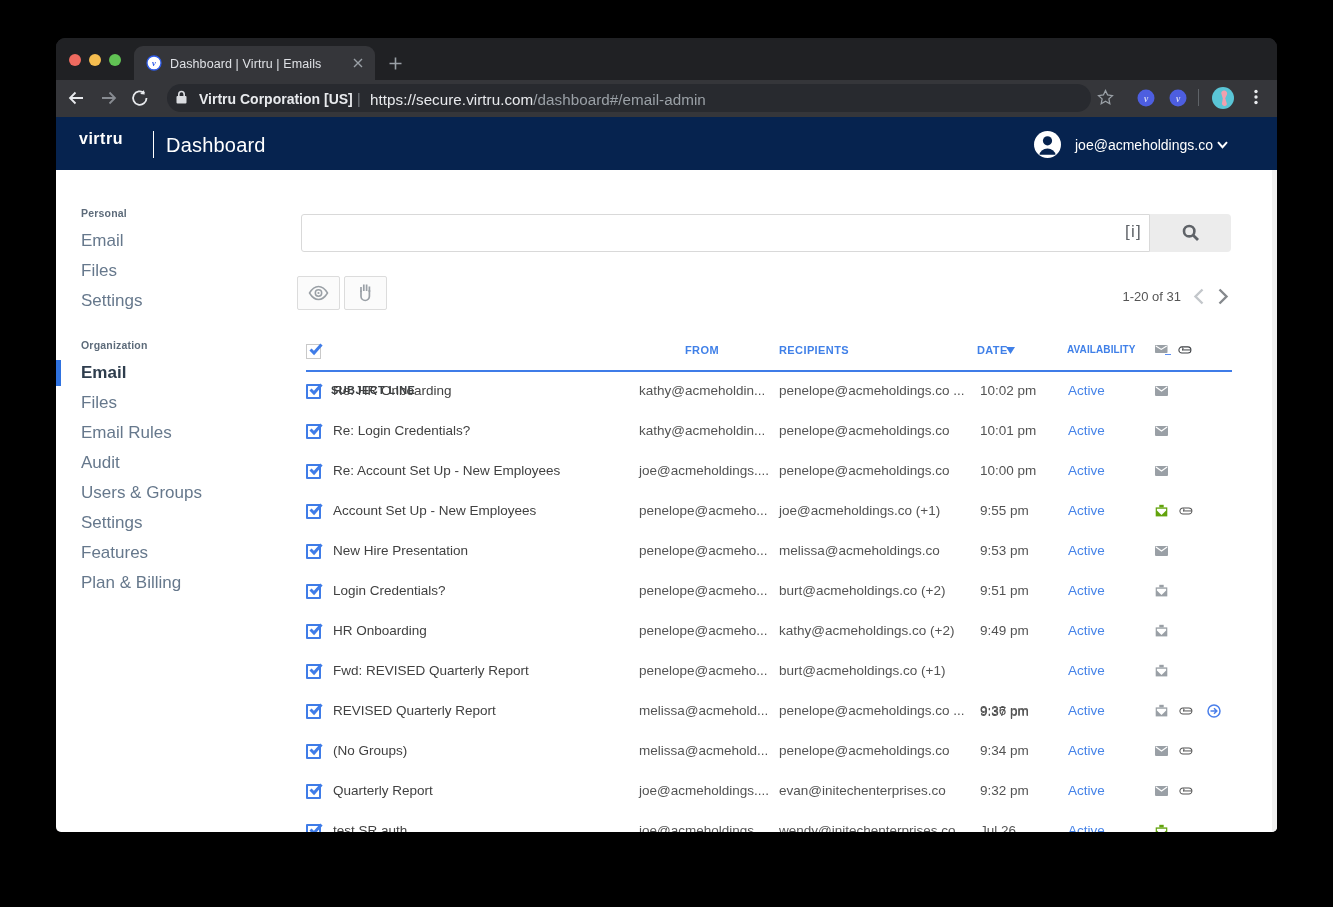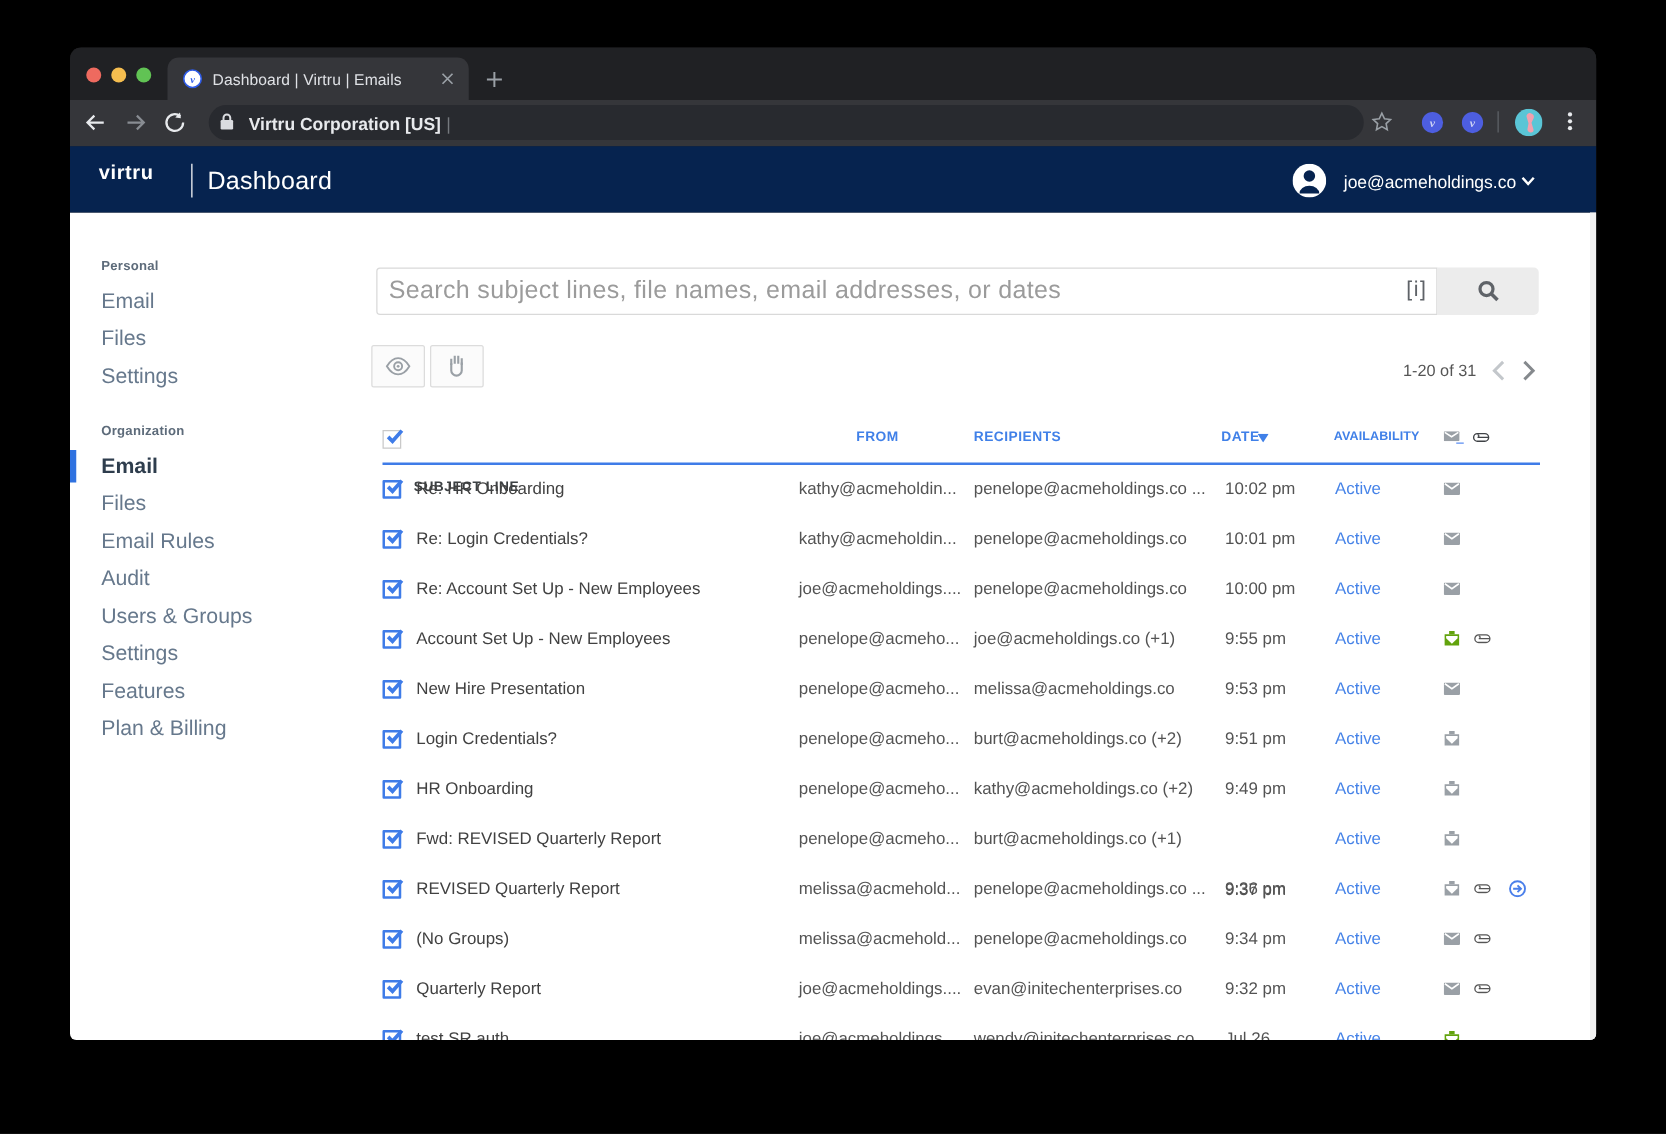--- a/index.html
+++ b/index.html
@@ -94,20 +94,21 @@
     <path d="M15.5 9 a6.7 6.7 0 1 1 -2.2 -4.9" stroke="#e8eaed" stroke-width="1.8" fill="none"></path>
     <path d="M13.0 1.0 L13.7 5.6 L9.2 4.9 Z" fill="#e8eaed"></path>
   </svg>
   <div id="urlbar"></div>
   <svg class="abs" style="left:119px;top:52px;" width="13" height="14" viewBox="0 0 13 14">
     <rect x="1.5" y="6" width="10" height="7.5" rx="1" fill="#dadce0"></rect>
     <path d="M3.8 6 V4.2 a2.7 2.7 0 0 1 5.4 0 V6" stroke="#dadce0" stroke-width="1.6" fill="none"></path>
   </svg>
   <span class="urltext" style="left:143px; color:#e8eaed; font-weight:bold; font-size:14px;">Virtru Corporation [US]</span>
   <span class="urltext" style="left:301px; color:#75797e; font-size:14px;">|</span>
+  <span class="urltext" style="left:314px; color:#e8eaed; font-size:15.2px; letter-spacing:0.05px;">https://secure.virtru.com<span style="color:#9aa0a6;">/dashboard#/email-admin</span></span>
   <svg class="abs" style="left:1041px;top:51px;" width="17" height="17" viewBox="0 0 17 17">
     <path d="M8.5 1.6 L10.6 6 L15.4 6.6 L11.9 9.9 L12.8 14.7 L8.5 12.3 L4.2 14.7 L5.1 9.9 L1.6 6.6 L6.4 6 Z" fill="none" stroke="#9aa0a6" stroke-width="1.3"></path>
   </svg>
   <svg class="abs" style="left:1081px;top:51px;" width="18" height="18" viewBox="0 0 18 18">
     <circle cx="9" cy="9" r="8.5" fill="#4d5ee0"></circle>
     <text x="9" y="12.5" font-size="9.5" font-style="italic" font-weight="bold" fill="#cdd2f4" text-anchor="middle" font-family="Liberation Serif">v</text>
   </svg>
   <svg class="abs" style="left:1113px;top:51px;" width="18" height="18" viewBox="0 0 18 18">
     <circle cx="9" cy="9" r="8.5" fill="#4d5ee0"></circle>
     <text x="9" y="12.5" font-size="9.5" font-style="italic" font-weight="bold" fill="#cdd2f4" text-anchor="middle" font-family="Liberation Serif">v</text>
@@ -148,21 +149,20 @@
   <span class="nav active" style="top:325px;">Email</span>
   <span class="nav" style="top:355px;">Files</span>
   <span class="nav" style="top:385px;">Email Rules</span>
   <span class="nav" style="top:415px;">Audit</span>
   <span class="nav" style="top:445px;">Users &amp; Groups</span>
   <span class="nav" style="top:475px;">Settings</span>
   <span class="nav" style="top:505px;">Features</span>
   <span class="nav" style="top:535px;">Plan &amp; Billing</span>
 
   <div id="searchbox"></div>
-  <span id="searchph">Search subject lines, file names, email addresses, or dates</span>
   <span id="ibracket">[i]</span>
   <div id="searchbtn"></div>
   <svg class="abs" style="left:1125px;top:185px;" width="20" height="20" viewBox="0 0 20 20">
     <circle cx="8.2" cy="8.2" r="5.2" fill="none" stroke="#5f6368" stroke-width="2.6"></circle>
     <path d="M12.2 12.2 L17 17" stroke="#5f6368" stroke-width="2.8"></path>
   </svg>
 
   <div class="sqbtn" style="left:241px;"></div>
   <svg class="abs" style="left:252px;top:247px;" width="21" height="16" viewBox="0 0 21 16">
     <path d="M1.5 8 C4.5 3 7.5 1.5 10.5 1.5 C13.5 1.5 16.5 3 19.5 8 C16.5 13 13.5 14.5 10.5 14.5 C7.5 14.5 4.5 13 1.5 8 Z" fill="none" stroke="#9aa0a6" stroke-width="1.5"></path>

